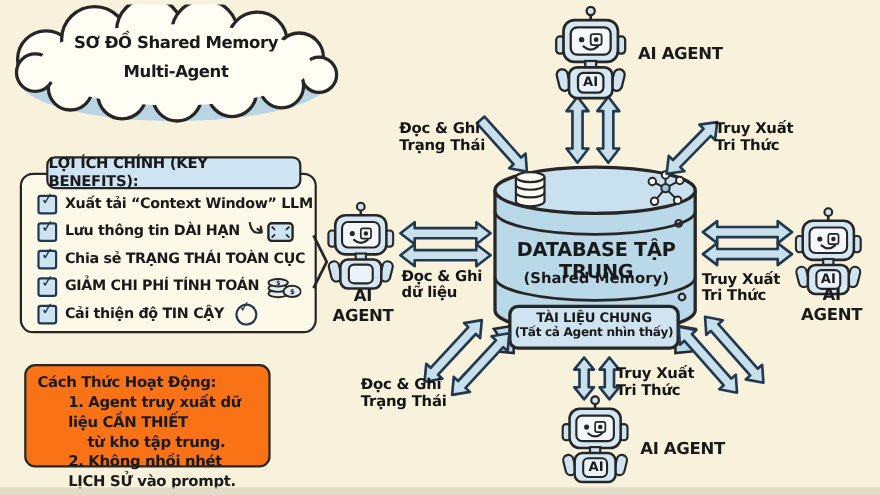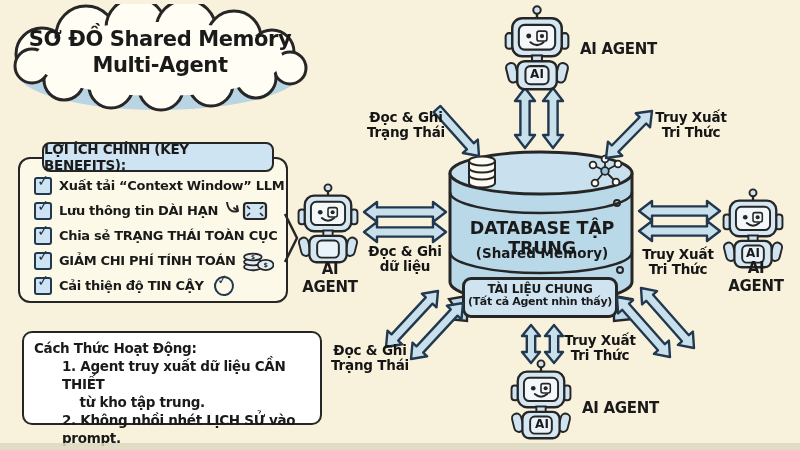--- a/index.html
+++ b/index.html
@@ -4,27 +4,27 @@
 <style>
   html,body{margin:0;padding:0;background:#d8d4c0;}
   #canvas{
     position:relative;width:800px;height:450px;overflow:hidden;
     background:#f8f2dc;
     font-family:"DejaVu Sans", sans-serif;
     color:#1a1a1a;
   }
   .abs{position:absolute;}
   .lbl{
-    position:absolute;font-weight:bold;color:#151515;text-align:center;
+    position:absolute;font-weight:bold;color:#151515;
     white-space:pre-line;line-height:1.13;font-size:13.5px;letter-spacing:-0.2px;
   }
   
   #cloud-text{
     position:absolute;left:10px;top:26px;width:300px;text-align:center;
-    font-weight:800;font-size:21px;line-height:26px;letter-spacing:-0.4px;
+    font-weight:800;font-size:15px;line-height:26px;letter-spacing:-0.4px;
   }
   
   #benefits-box{
     position:absolute;left:18px;top:157px;width:266px;height:142px;
     border:2.5px solid #262626;border-radius:12px;background:#fdf9e8;
   }
   #benefits-pill{
     position:absolute;left:42px;top:142px;width:228px;height:26px;
     background:#cfe4f2;border:2.5px solid #262626;border-radius:8px;
     font-weight:800;font-size:13.5px;display:flex;align-items:center;justify-content:center;
@@ -40,22 +40,22 @@
     position:absolute;left:1px;top:-7px;font-size:15px;font-weight:800;color:#22384e;
     transform:rotate(-6deg);
   }
   .check-circle{
     position:relative;width:16px;height:16px;border:2.2px solid #22384e;border-radius:50%;
     margin-left:3px;transform:rotate(-8deg);flex:0 0 16px;
   }
   .check-circle .tick{position:absolute;left:2px;top:-6px;font-size:13px;font-weight:800;color:#22384e;}
   
   #how-box{
-    position:absolute;left:22px;top:331px;width:300px;height:94px;
-    border:2.5px solid #262626;border-radius:10px;background:#ffffff;
+    position:absolute;left:22px;top:331px;width:224px;height:94px;
+    border:2.5px solid #262626;border-radius:10px;background:#f97316;
     padding:6px 10px;box-sizing:border-box;
     font-size:13.5px;font-weight:bold;line-height:18px;letter-spacing:-0.3px;
   }
   .pre{white-space:pre-wrap;margin-left:28px;}
   
   #db-type-label{position:absolute;left:494px;top:152px;width:96px;text-align:center;
     font-size:11px;font-weight:bold;line-height:13px;white-space:pre-line;}
   #db-name{position:absolute;left:452px;top:218px;width:180px;text-align:center;
     font-size:17.5px;font-weight:800;letter-spacing:-0.2px;}
   #db-subtitle{position:absolute;left:452px;top:245px;width:180px;text-align:center;

